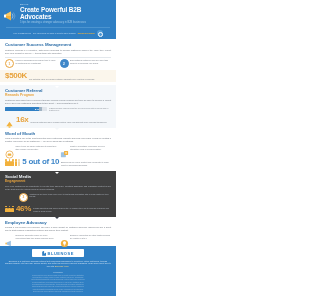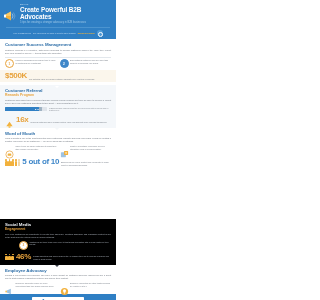--- a/index.html
+++ b/index.html
@@ -45,21 +45,21 @@
   .hdr-badge:after{
     content:""; position:absolute; left:1.6px; top:1.6px;
     width:2.8px;height:2.8px;border:.5px solid #fff;border-radius:50%;
   }
   .hdr-yellow { color:#f5b335; font-weight:bold; }
 
   
   .section { padding:3px 5px 3px 5px; position:relative; }
   .sec-light { background:#ffffff; }
   .sec-tint  { background:#f4f7fa; }
-  .sec-dark  { background:#000000;margin-top:48px; }
+  .sec-dark  { background:#404040; }
 
   .sec-title {
     font-size:4.4px; font-weight:bold; color:#2f6fa8;
     line-height:5.2px; letter-spacing:-.05px;
   }
   .sec-sub {
     font-size:3.4px; font-weight:bold; color:#e8a33d;
     line-height:4px; margin-top:-.4px;
   }
   .sec-dark .sec-title { color:#e9edf2; }

